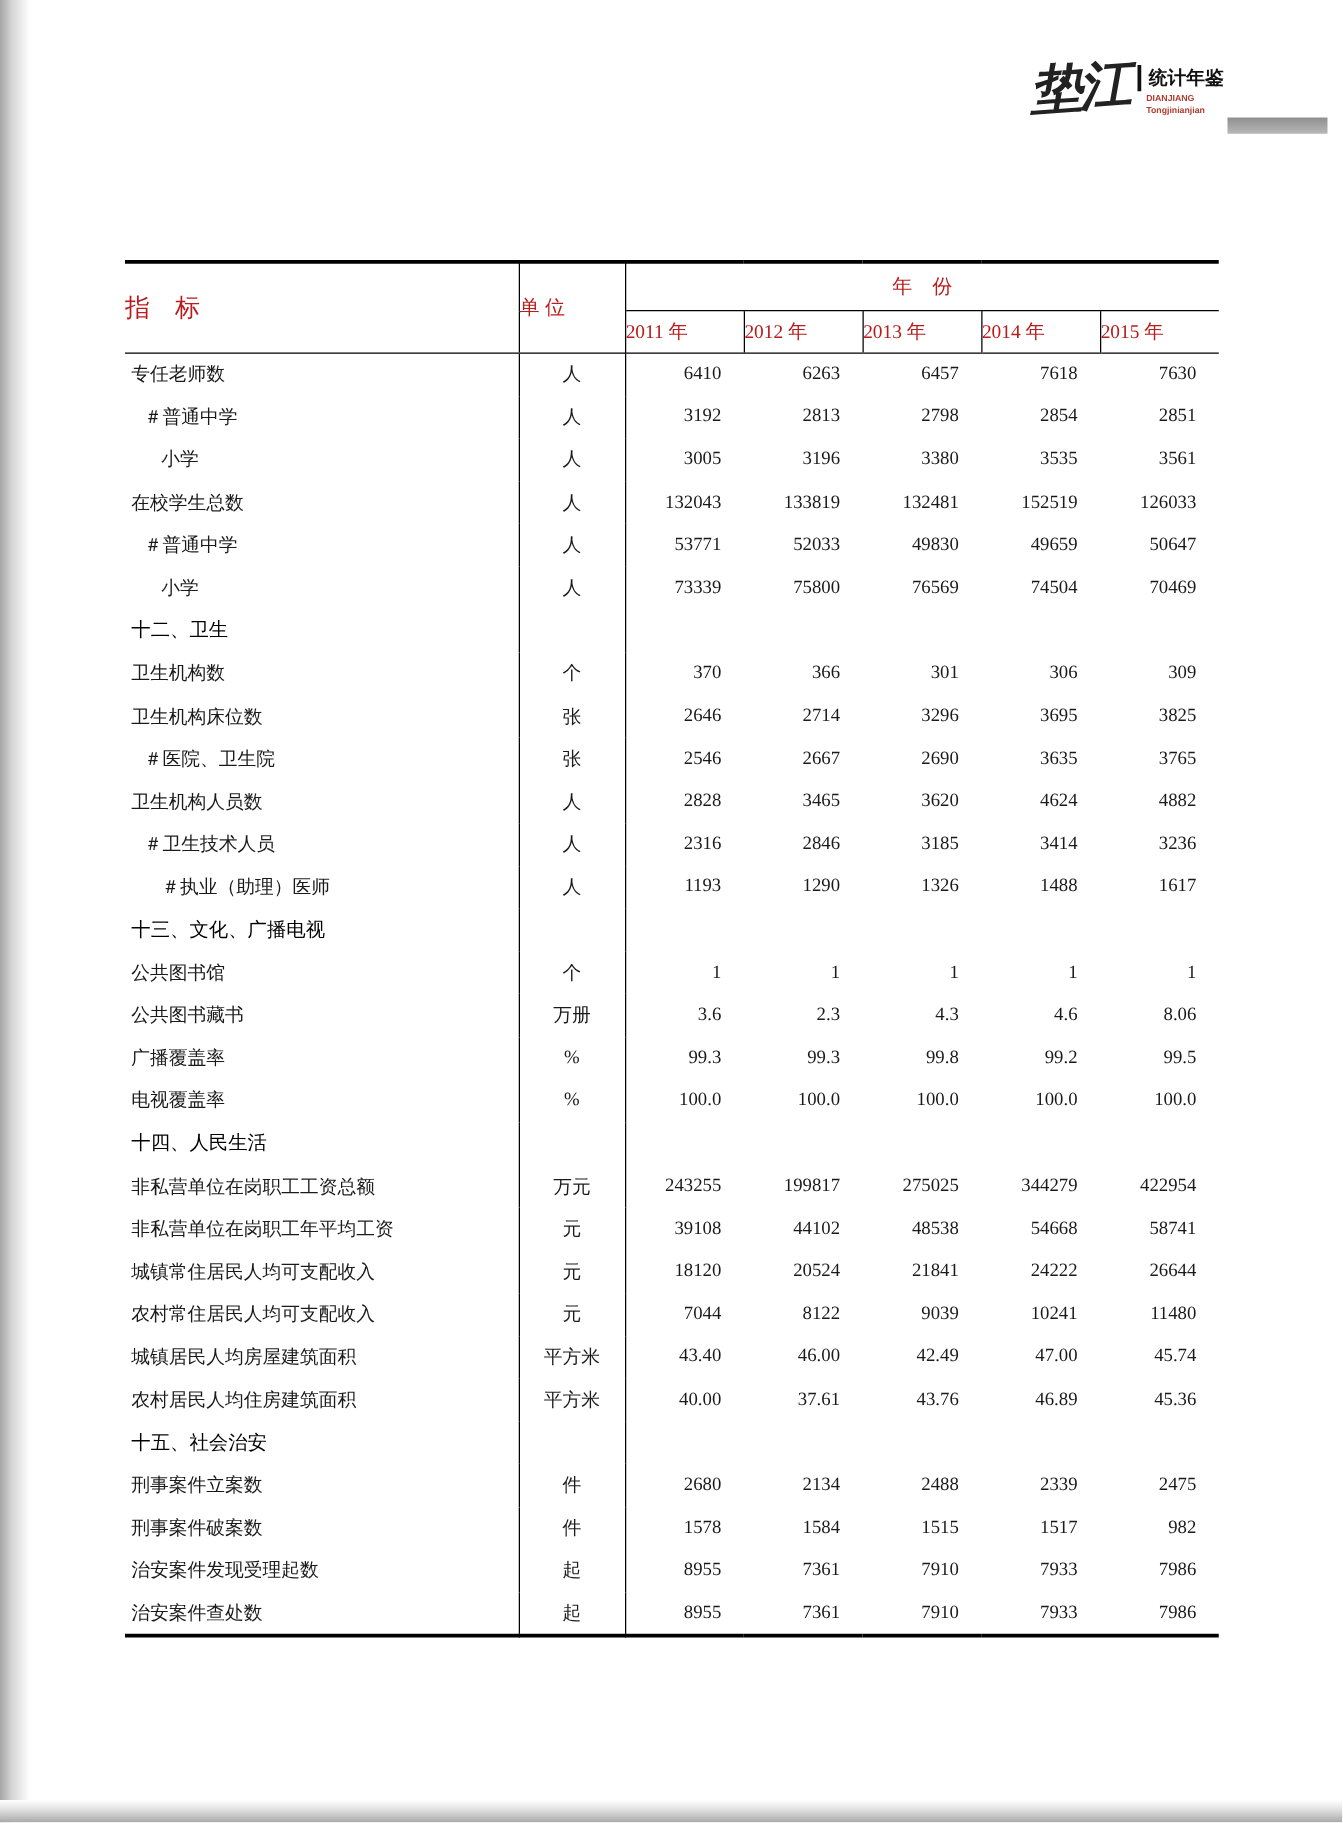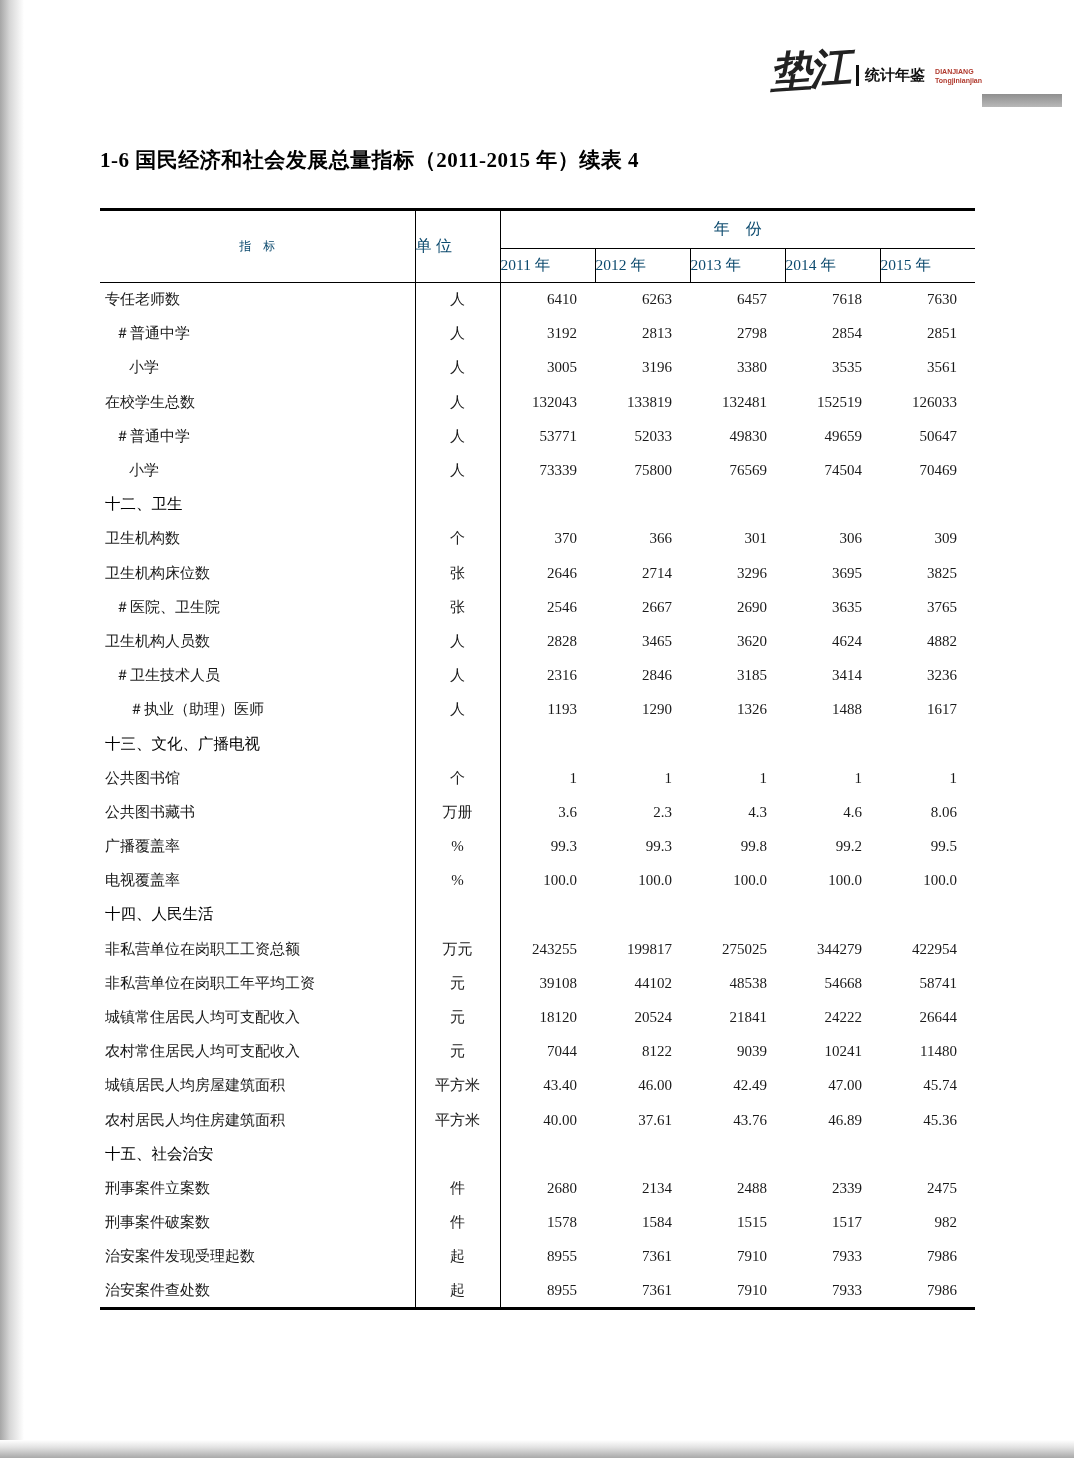--- a/index.html
+++ b/index.html
@@ -11,40 +11,40 @@
   .edge-left { position:absolute; left:0; top:0; width:24px; height:100%;
     background:linear-gradient(to right,#a6a6a6 0%,#d6d6d6 40%,#ffffff 100%); }
   .edge-bottom { position:absolute; left:0; bottom:0; width:100%; height:18px;
     background:linear-gradient(to top,#a9a9a9 0%,#e3e3e3 60%,#ffffff 100%); }
 
   
   .brand { position:absolute; top:48px; right:92px; display:flex; align-items:flex-start; gap:8px; }
   .callig-text { font-size:42px; line-height:1.05; font-weight:bold; font-style:italic;
     letter-spacing:-3px; transform:rotate(-4deg); color:#222;
     font-family:"DejaVu Serif","Liberation Serif",serif; }
-  .brand-col { display:flex; flex-direction:row; align-items:flex-start; margin-top:17px; }
+  .brand-col { display:flex; flex-direction:column; align-items:flex-start; margin-top:4px; }
   .brand-box { border-left:3px solid #111; padding:1px 3px 1px 6px; font-weight:bold;
     font-size:15px; color:#111; font-family:"Liberation Sans","DejaVu Sans",sans-serif; white-space:nowrap; }
   .callig-sub { margin-top:3px; padding-left:7px; font-size:7px; line-height:1.25; color:#b03a2e;
     font-family:"Liberation Sans","DejaVu Sans",sans-serif; font-weight:bold; }
   .brand-bar { position:absolute; top:94px; right:12px; width:80px; height:13px;
     background:linear-gradient(to bottom,#8f8f8f,#b8b8b8); }
 
   
   .title { position:absolute; top:146px; left:100px; font-size:21px; font-weight:bold;
     letter-spacing:0.5px; color:#000; }
 
   
   .table-wrap { position:absolute; top:208px; left:100px; }
   table { border-collapse:collapse; table-layout:fixed; width:875px;
     border-top:3px solid #000; border-bottom:3px solid #000; }
   col.c-ind { width:315px; } col.c-unit { width:85px; } col.c-year { width:95px; }
 
-  thead th { font-weight:normal; color:#0c4a6e; vertical-align:middle; }
-  .h-ind { font-family:Liberation Serif, serif; font-size:12px; text-align:center; border-bottom:1px solid #000; }
+  thead th { font-weight:normal; color:#b91c1c; vertical-align:middle; }
+  .h-ind { font-family:Liberation Serif, serif; font-size:20px; text-align:left; border-bottom:1px solid #000; }
   .h-unit { font-family:"Liberation Sans","DejaVu Sans",sans-serif; font-size:16px; text-align:left;
     border-left:1px solid #000; border-right:1px solid #000; border-bottom:1px solid #000; }
   .h-years { font-family:"Liberation Sans","DejaVu Sans",sans-serif; font-size:16px; height:39px; text-align:center;
     border-bottom:1px solid #000; }
   .h-year { font-size:15.5px; height:34px; text-align:left; border-bottom:1px solid #000; }
   .h-year + .h-year { border-left:1px solid #000;margin-top:12px; }
 
   tbody td { height:34.2px; font-size:15px; color:#1a1a1a; vertical-align:middle; }
   .cell-label { text-align:left; padding-left:5px; white-space:nowrap; }
   .cell-label.indent-1 { padding-left:15px; }
@@ -71,21 +71,20 @@
         <span>统计年鉴</span>
       </div>
       <div class="callig-sub">
         <div>DIANJIANG</div>
         <div>Tongjinianjian</div>
       </div>
     </div>
   </div>
   <div class="brand-bar"></div>
 
-  <h1 class="title">1-6 国民经济和社会发展总量指标（2011-2015 年）续表 4</h1>
 
   <div class="table-wrap">
     <table>
       <colgroup>
         <col class="c-ind">
           <col class="c-unit">
         <col class="c-year">
           <col class="c-year">
           <col class="c-year">
           <col class="c-year">

